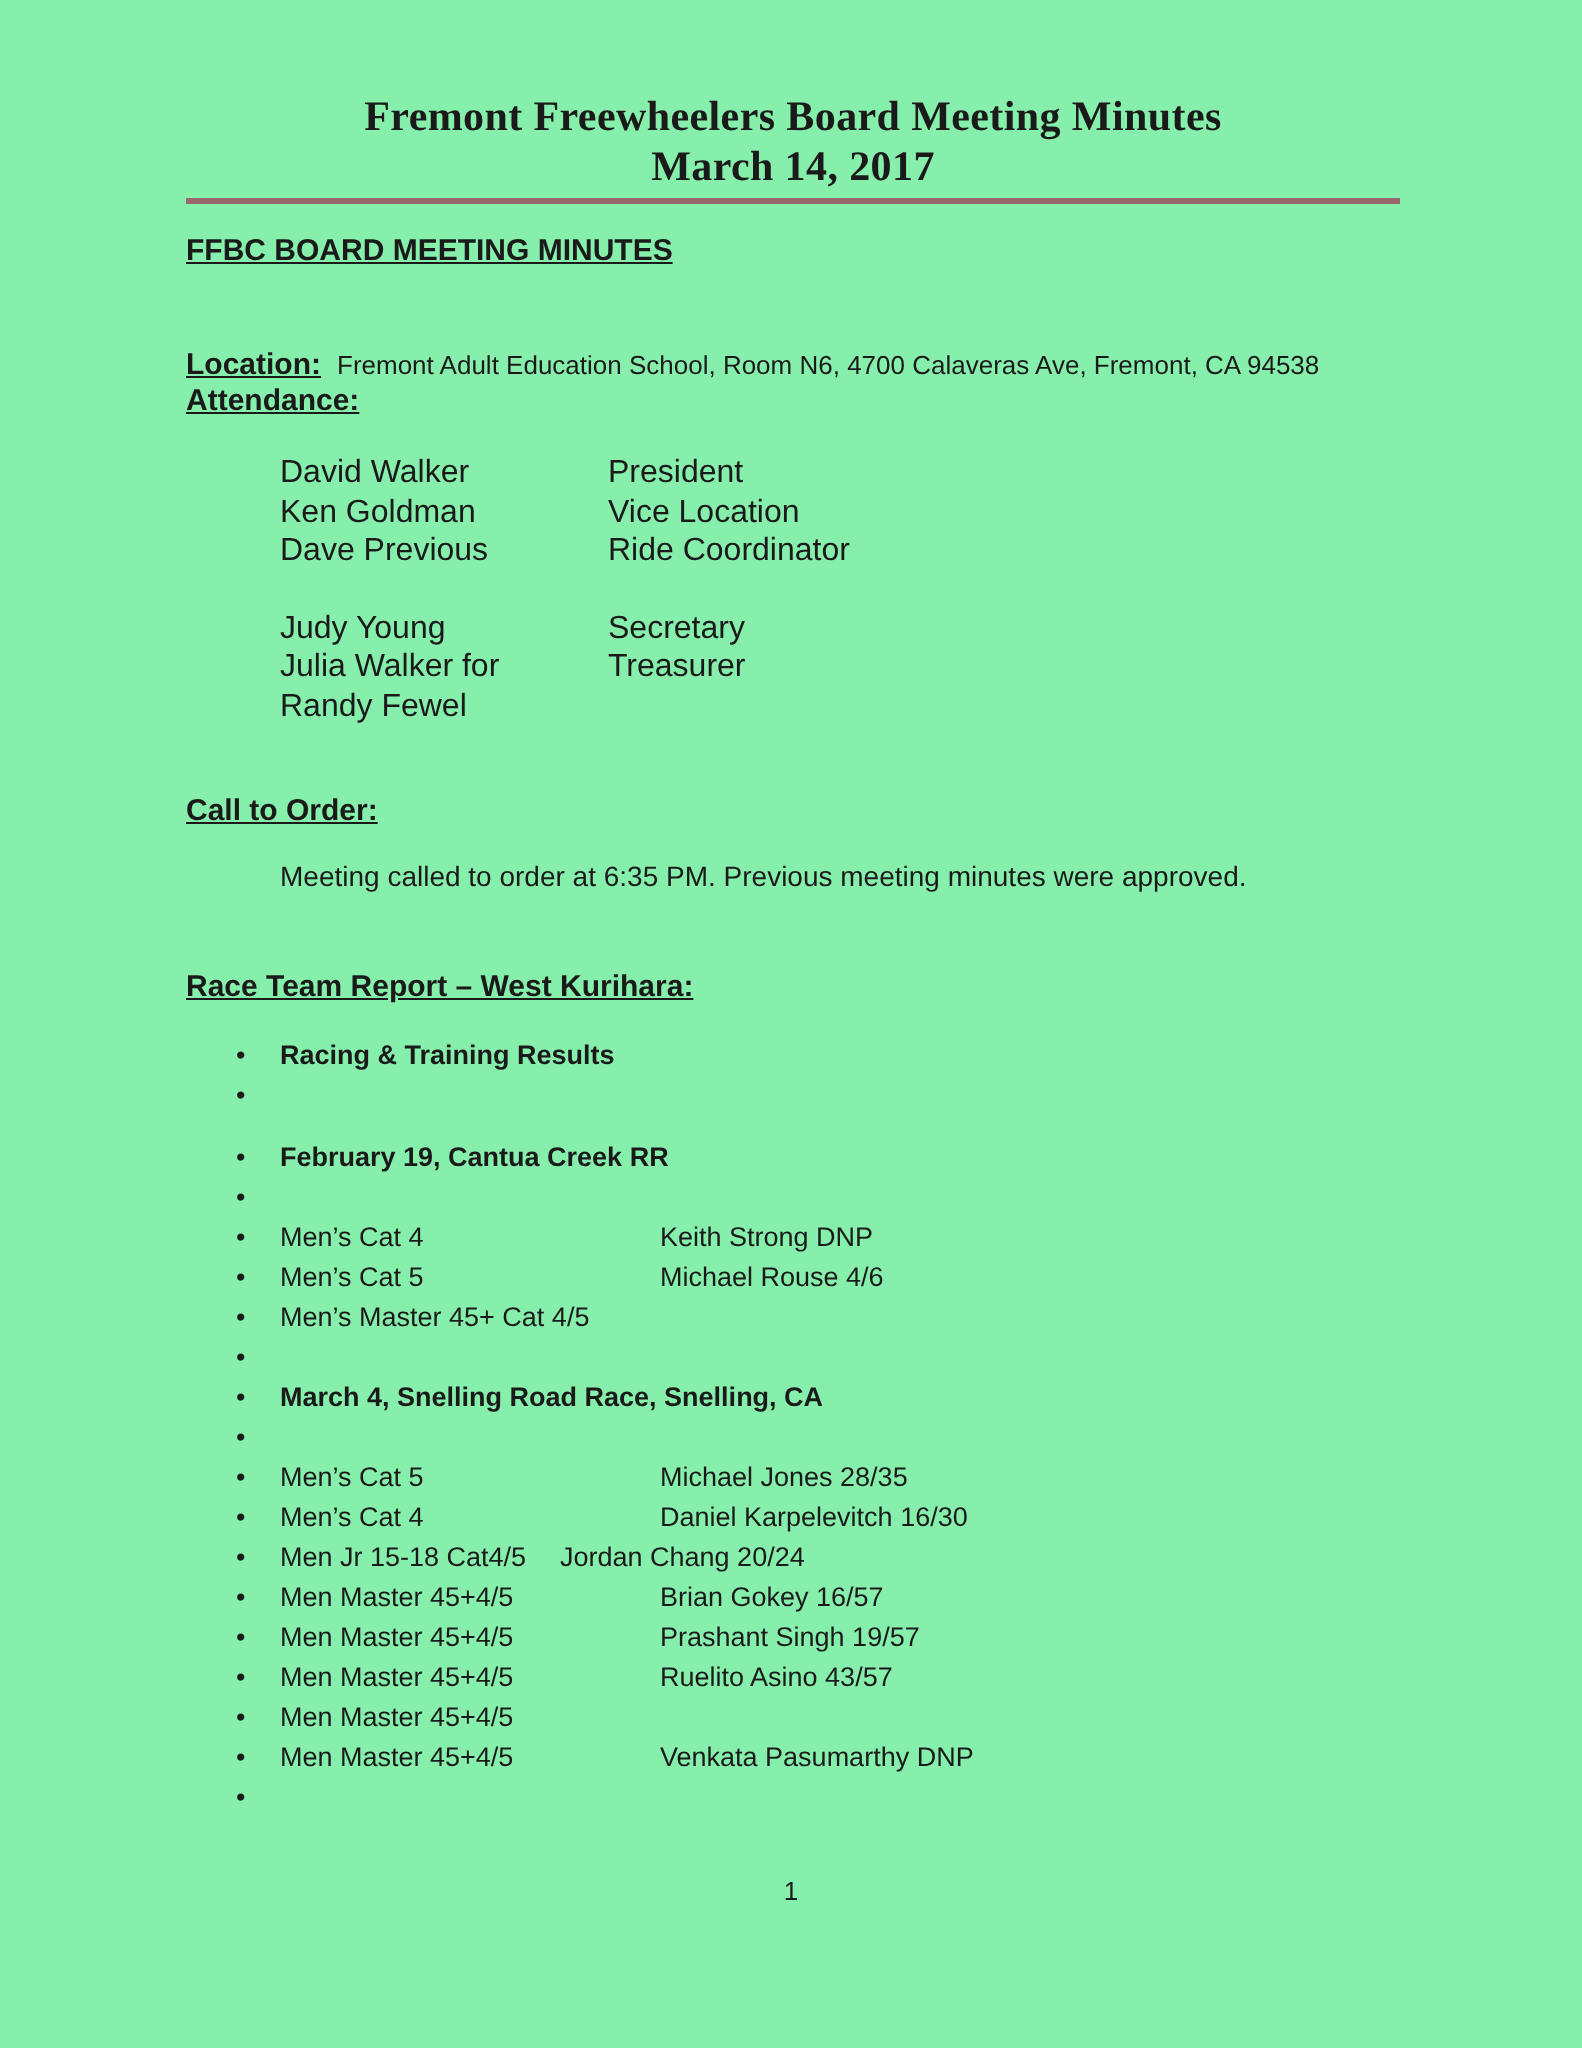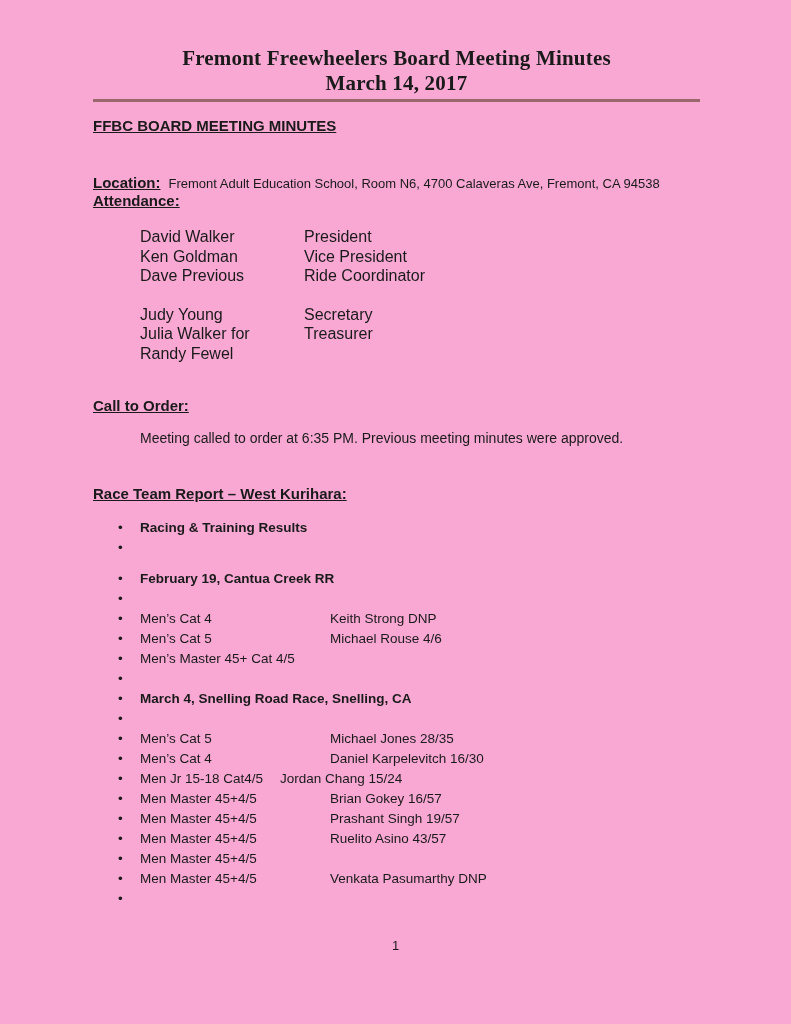--- a/index.html
+++ b/index.html
@@ -8,21 +8,21 @@
     width: 791px; height: 1024px;
     font-family: "Liberation Sans", sans-serif;
     color: #1a1a1a;
     position: relative;
     overflow: hidden;
   }
   .page {
     width: 791px; height: 1024px;
     padding: 46px 91px 0 93px;
     position: relative;
-    background: #f9a8d4;
+    background: #86efac;
   }
   
   .doc-title, .doc-date {
     text-align: center;
     font-family: "Liberation Serif", serif;
     font-weight: 700;
     font-size: 21px;
     line-height: 25px;
     letter-spacing: 0.2px;
   }
@@ -90,21 +90,21 @@
 
   <div class="sec-heading attendance-heading">Attendance:</div>
 
   <div class="att-rows" id="attendance-rows">
       <div class="att-row">
         <span class="att-name">David Walker</span>
         <span class="att-role">President</span>
       </div>
       <div class="att-row">
         <span class="att-name">Ken Goldman</span>
-        <span class="att-role">Vice President</span>
+        <span class="att-role">Vice Location</span>
       </div>
       <div class="att-row">
         <span class="att-name">Dave Previous</span>
         <span class="att-role">Ride Coordinator</span>
       </div>
       <div class="att-gap"></div>
       <div class="att-row">
         <span class="att-name">Judy Young</span>
         <span class="att-role">Secretary</span>
       </div>
@@ -180,21 +180,21 @@
         <span class="bullet-right">Michael Jones 28/35</span>
       </div>
       <div class="bullet-row">
         <span class="bullet-glyph">•</span>
         <span class="bullet-left">Men’s Cat 4</span>
         <span class="bullet-right">Daniel Karpelevitch 16/30</span>
       </div>
       <div class="bullet-row narrow">
         <span class="bullet-glyph">•</span>
         <span class="bullet-left">Men Jr 15-18 Cat4/5</span>
-        <span class="bullet-right">Jordan Chang 15/24</span>
+        <span class="bullet-right">Jordan Chang 20/24</span>
       </div>
       <div class="bullet-row">
         <span class="bullet-glyph">•</span>
         <span class="bullet-left">Men Master 45+4/5</span>
         <span class="bullet-right">Brian Gokey 16/57</span>
       </div>
       <div class="bullet-row">
         <span class="bullet-glyph">•</span>
         <span class="bullet-left">Men Master 45+4/5</span>
         <span class="bullet-right">Prashant Singh 19/57</span>

